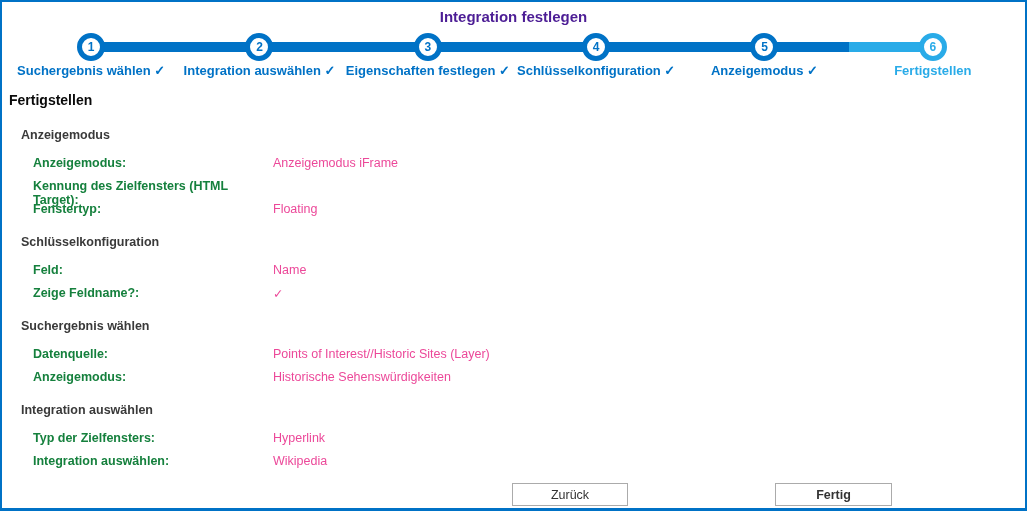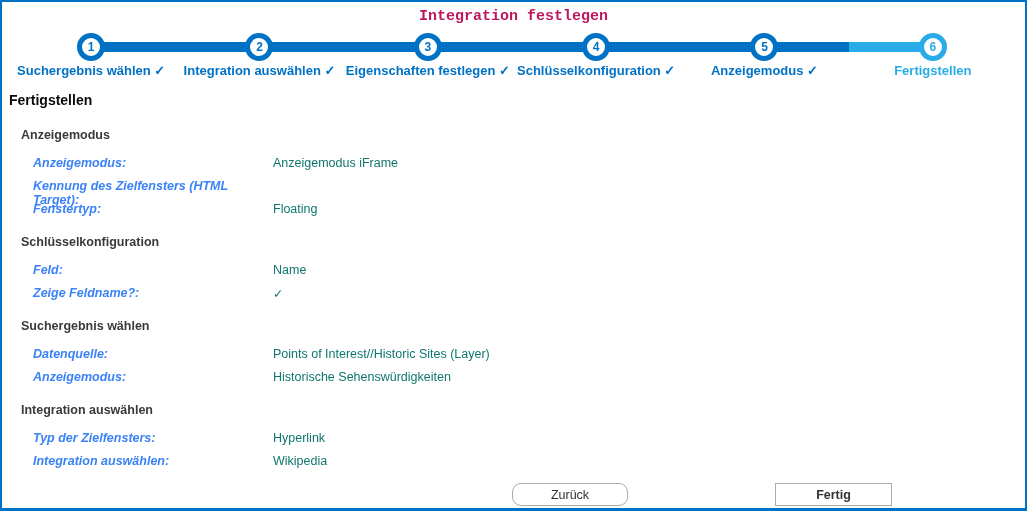--- a/index.html
+++ b/index.html
@@ -10,21 +10,21 @@
     background:#ffffff;
     border:2px solid #0072c6;
     border-bottom-width:3px;
     font-family:"Liberation Sans", sans-serif;
     color:#3a3a3a;
     overflow:hidden;
   }
   .dlg-title {
     position:absolute; top:6px; left:0; right:0;
     text-align:center;
-    font-size:15px; font-weight:700; color:#be185d;font-family:Liberation Mono, monospace;
+    font-size:15px; font-weight:700; color:#4c1d95;
   }
   
   .stepper {
     position:absolute; top:31px; left:5px;
     width:1010px; height:52px;
     display:flex;
   }
   .track {
     position:absolute; top:9px; height:10px; z-index:0;
   }
@@ -57,33 +57,33 @@
   .content {
     position:absolute; top:126px; left:19px; right:10px;
   }
   .section { margin-bottom:10px; }
   .section-heading {
     font-size:12.5px; font-weight:700; color:#3a3a3a;
     margin-bottom:12px;
     height:16px;
   }
   .row { display:flex; height:23px; margin-left:12px; }
-  .row-label { width:240px; font-size:12.5px; font-weight:700; color:#3b82f6;font-style:italic; }
-  .row-value { font-size:12.5px; font-weight:400; color:#0f766e; }
+  .row-label { width:240px; font-size:12.5px; font-weight:700; color:#15803d; }
+  .row-value { font-size:12.5px; font-weight:400; color:#ec4899; }
   
   .btn {
     position:absolute; top:481px; height:23px;
     background:#ffffff;
     border:1px solid #ababab;
     font-family:"Liberation Sans", sans-serif;
     font-size:12.5px; color:#333333;
     text-align:center;
     padding:0; cursor:pointer;
   }
-  .btn-back   { left:510px; width:116px;border-radius:9px; }
+  .btn-back   { left:510px; width:116px; }
   .btn-finish { left:773px; width:117px;font-weight:bold; }
   .btn-cancel { left:902px; width:114px; }
 </style>
 </head>
 <body>
 
 <div class="dialog">
 
   <div class="dlg-title">Integration festlegen</div>
 

